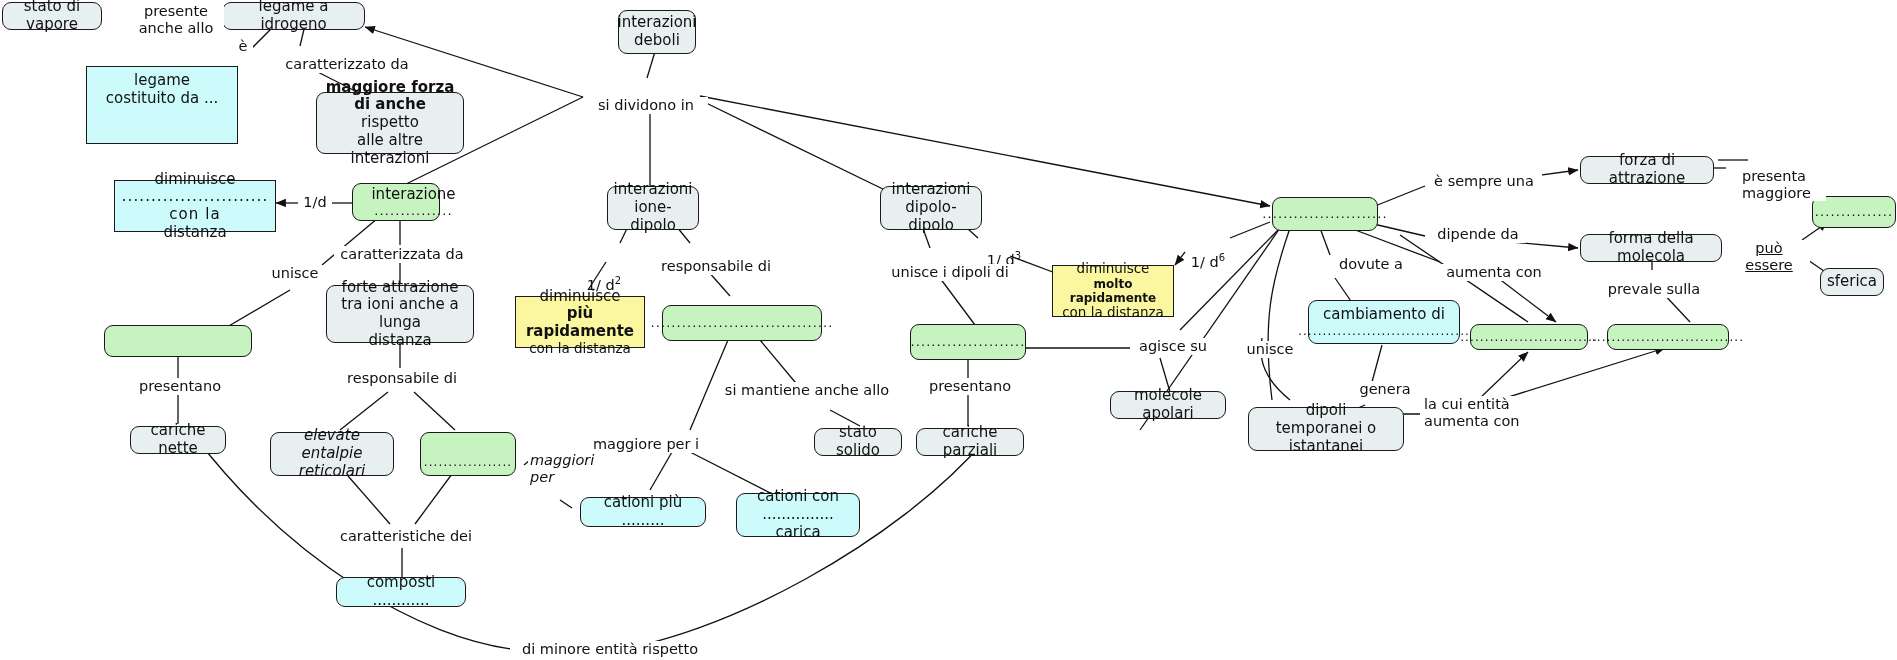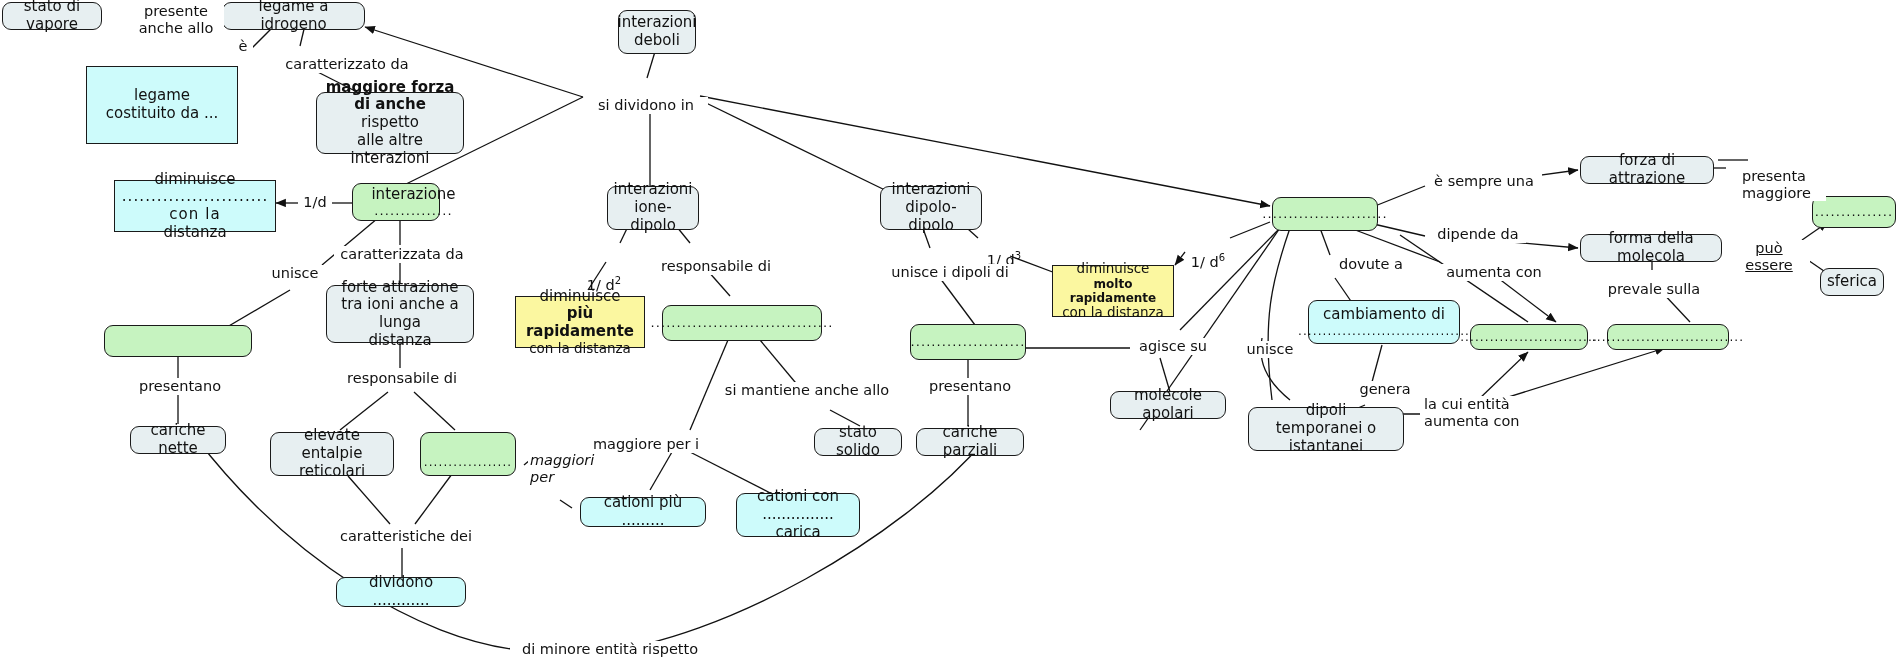--- a/index.html
+++ b/index.html
@@ -177,21 +177,21 @@
   </svg>
 
   <div class="node grey" style="left:2px;top:2px;width:100px;height:28px;">
     <span>stato di vapore</span>
   </div>
 
   <div class="node grey" style="left:222px;top:2px;width:143px;height:28px;">
     <span>legame a idrogeno</span>
   </div>
 
-  <div class="node cyan sq" style="left:86px;top:66px;width:152px;height:78px;justify-content:center;align-items:flex-start;padding:5px 13px;">
+  <div class="node cyan sq" style="left:86px;top:66px;width:152px;height:78px;justify-content:flex-start;align-items:flex-start;padding:5px 13px;">
     <span>legame costituito da ...</span>
   </div>
 
   <div class="node grey" style="left:316px;top:92px;width:148px;height:62px;">
     <span><b>maggiore forza</b></span>
     <span><b>di anche</b><span> rispetto</span></span>
     <span>alle altre interazioni</span>
   </div>
 
   <div class="node grey" style="left:618px;top:10px;width:78px;height:44px;">
@@ -280,21 +280,21 @@
   </div>
 
   <div class="node green" style="left:1607px;top:324px;width:122px;height:26px;">
     <span class="dots" style="font-size:12px;">...............................</span>
   </div>
 
   <div class="node grey" style="left:130px;top:426px;width:96px;height:28px;">
     <span>cariche nette</span>
   </div>
 
-  <div class="node grey" style="left:270px;top:432px;width:124px;height:44px;">
+  <div class="node grey" style="left:270px;top:432px;width:124px;height:44px;font-style:italic;">
     <span>elevate</span>
     <span>entalpie reticolari</span>
   </div>
 
   <div class="node green" style="left:420px;top:432px;width:96px;height:44px;justify-content:flex-end;padding-bottom:6px;">
     <span class="dots" style="font-size:12px;">..................</span>
   </div>
 
   <div class="node grey" style="left:814px;top:428px;width:88px;height:28px;">
     <span>stato solido</span>
@@ -316,21 +316,21 @@
   <div class="node cyan" style="left:580px;top:497px;width:126px;height:30px;">
     <span>cationi più .........</span>
   </div>
 
   <div class="node cyan" style="left:736px;top:493px;width:124px;height:44px;">
     <span>cationi con</span>
     <span>............... carica</span>
   </div>
 
   <div class="node cyan" style="left:336px;top:577px;width:130px;height:30px;">
-    <span>dividono ............</span>
+    <span>composti ............</span>
   </div>
 
   <div class="lbl" style="left:128px;top:3px;width:92px;">presente
 anche allo</div>
   <div class="lbl" style="left:233px;top:38px;width:16px;">è</div>
   <div class="lbl" style="left:279px;top:56px;width:132px;">caratterizzato da</div>
   <div class="lbl" style="left:584px;top:97px;width:120px;">si dividono in</div>
 
   <div class="lbl" style="left:298px;top:194px;width:30px;">1/d</div>
 

